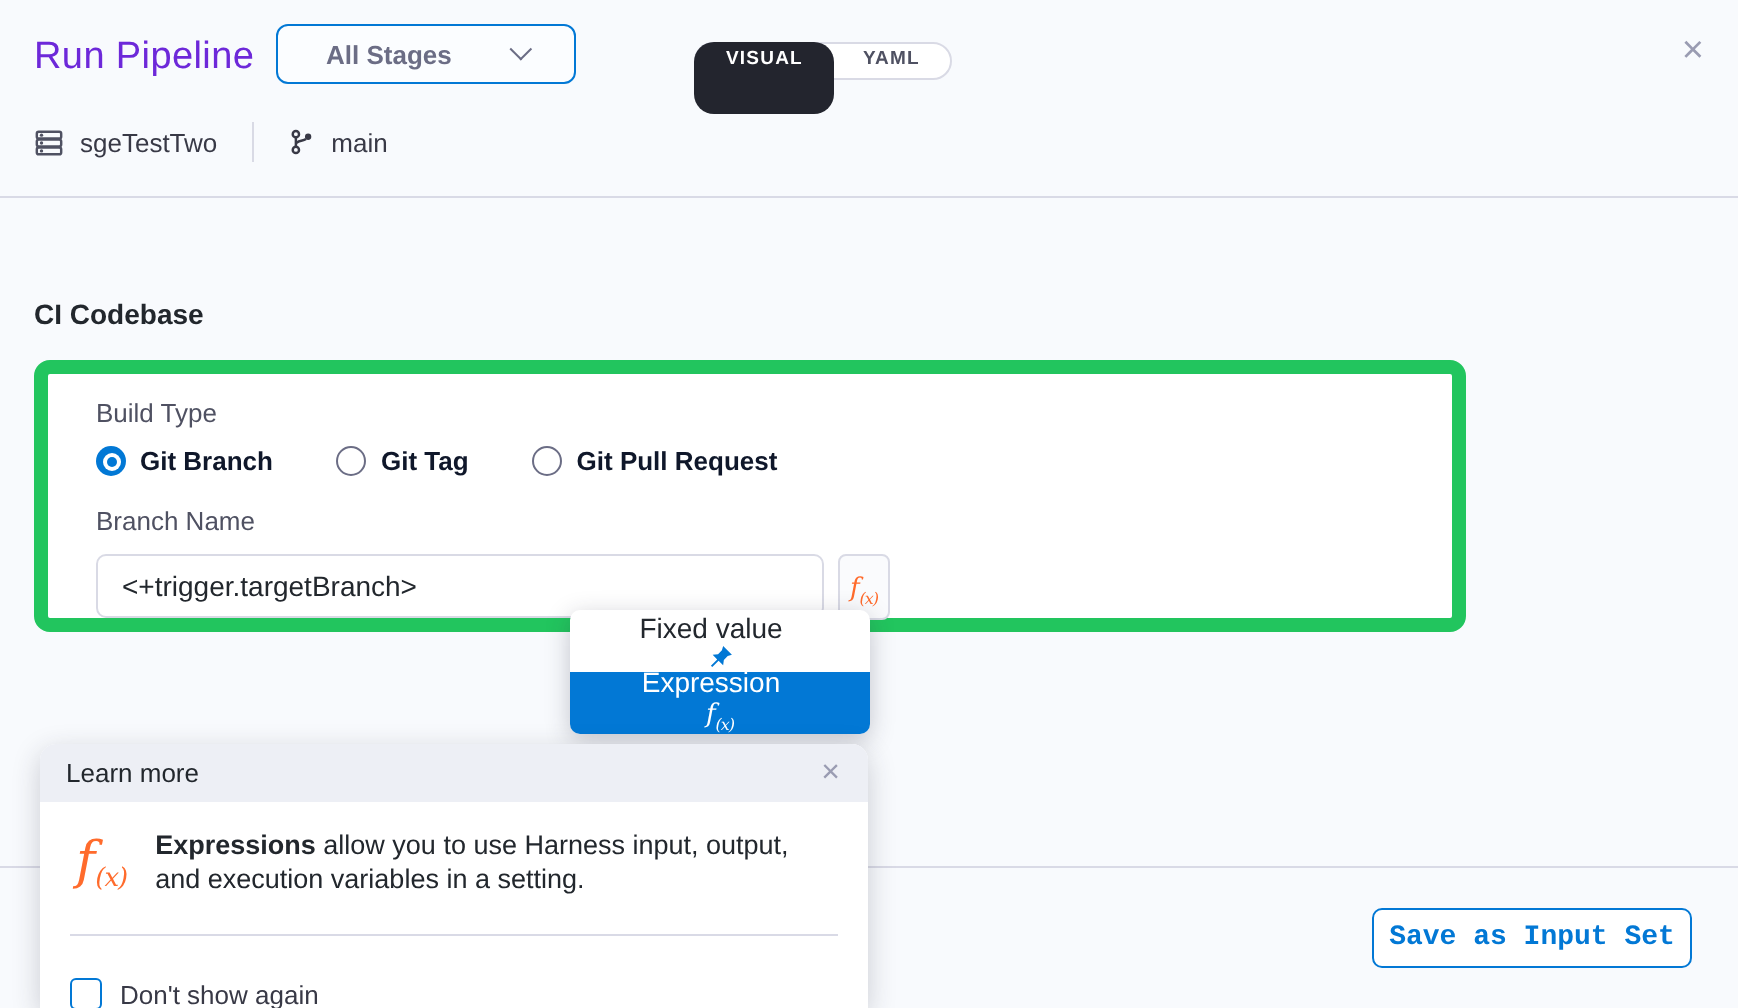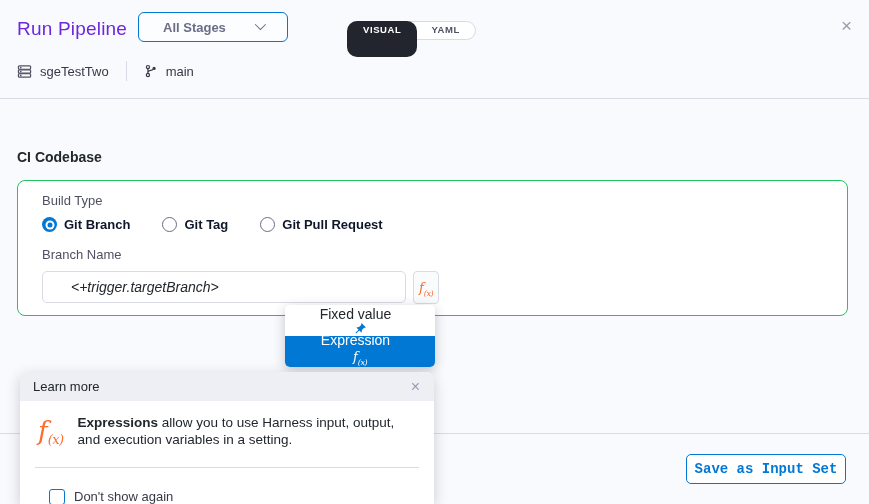--- a/index.html
+++ b/index.html
@@ -26,36 +26,36 @@
   .repo-row .txt { font-size:13px; color:#383946; }
   .repo-row .vsep { width:1px; height:20px; background:#d9dae5; margin:0 17px; }
   .icon-svg { display:block; }
   .repo-row .ico { margin-right:8px; display:flex; align-items:center; }
 
   .header-divider { position:absolute; left:0; top:98px; width:869px; height:1px; background:#d9dae6; }
 
   
   .section-title { position:absolute; left:17px; top:149px; font-size:14px; font-weight:700; color:#22272d; }
 
-  .card { position:absolute; left:17px; top:180px; width:831px; height:136px; background:#fff;
-    border:1px solid #22c55e; border-radius:8px; padding:12px 24px; }
+  .card { position:absolute; left:17px; top:180px; width:716px; height:136px; background:#fff;
+    border:7px solid #22c55e; border-radius:8px; padding:12px 24px; }
   .field-label { font-size:13px; color:#4f5162; margin-bottom:9px; }
   .radio-row { display:flex; align-items:center; margin-bottom:15px; }
   .radio-opt { display:flex; align-items:center; margin-right:32px; cursor:pointer; }
   .radio { width:15px; height:15px; border-radius:50%; border:1.5px solid #6b6d85; background:#fff;
     margin-right:7px; position:relative; flex:0 0 auto; }
   .radio.checked { border:none; background:#0278d5; }
   .radio.checked::after { content:""; position:absolute; left:50%; top:50%; width:9px; height:9px;
     transform:translate(-50%,-50%); border-radius:50%; background:#fff; }
   .radio.checked::before { content:""; position:absolute; left:50%; top:50%; width:5px; height:5px;
     transform:translate(-50%,-50%); border-radius:50%; background:#0278d5; z-index:1; }
   .radio-lbl { font-size:13px; font-weight:700; color:#0f172a; }
   .input-row { display:flex; align-items:stretch; }
   .text-input { width:364px; height:32px; border:1px solid #d9dae5; border-radius:5px; background:#fff;
-    font-family:"Liberation Sans", sans-serif; font-size:14px; color:#22272d; padding:0 28px; outline:none;font-style:italic; }
+    font-family:"Liberation Sans", sans-serif; font-size:14px; color:#22272d; padding:0 12px; outline:none; }
   .fx-btn { width:26px; height:33px; margin-left:7px; background:#fafbfd; border:1px solid #d9dae5;
     border-radius:4px; display:flex; align-items:center; justify-content:center; cursor:pointer; }
 
   
   .fx { font-family:"DejaVu Serif", serif; font-style:italic; color:#ff6b2c; white-space:nowrap; }
   .fx .f { font-size:13px; }
   .fx .sub { font-size:8px; vertical-align:sub; letter-spacing:-.5px; }
   .fx.white { color:#fff; }
   .fx.big .f { font-size:26px; }
   .fx.big .sub { font-size:13px; }
@@ -72,21 +72,21 @@
   .popover { position:absolute; left:20px; top:372px; width:414px; height:132px; background:#fff;
     border-radius:8px 8px 0 0; box-shadow:0 4px 14px rgba(40,41,61,.22); z-index:30; }
   .popover-head { height:29px; background:#edeff5; border-radius:8px 8px 0 0; display:flex;
     align-items:center; justify-content:space-between; padding:0 14px 0 13px; }
   .popover-head .ttl { font-size:13px; color:#22272d; }
   .popover-close { font-size:16px; color:#9a9cb2; cursor:pointer; line-height:1; }
   .popover-body { display:flex; padding:13px 16px 0 18px; }
   .popover-body .fxwrap { margin:2px 14px 0 0; }
   .popover-text { font-size:13.5px; color:#22272d; line-height:17px; max-width:330px; }
   .popover-divider { height:1px; background:#d9dae6; margin:19px 15px 0 15px; }
-  .popover-check { display:flex; align-items:flex-start; margin:21px 0 0 29px; }
+  .popover-check { display:flex; align-items:center; margin:21px 0 0 15px; }
   .checkbox { width:16px; height:16px; border:1.6px solid #0278d5; border-radius:3px; background:#fff;
     margin-right:9px; cursor:pointer; flex:0 0 auto; }
   .check-lbl { font-size:13px; color:#383946; }
 
   
   .footer-divider { position:absolute; left:0; top:433px; width:869px; height:1px; background:#d9dae6; z-index:5; }
   .save-btn { position:absolute; left:686px; top:454px; width:160px; height:30px; background:#fff;
     border:1px solid #0278d5; border-radius:5px; color:#0278d5; font-family:Liberation Mono, monospace;
     font-size:14px; font-weight:700; cursor:pointer; z-index:6; }
 </style>

